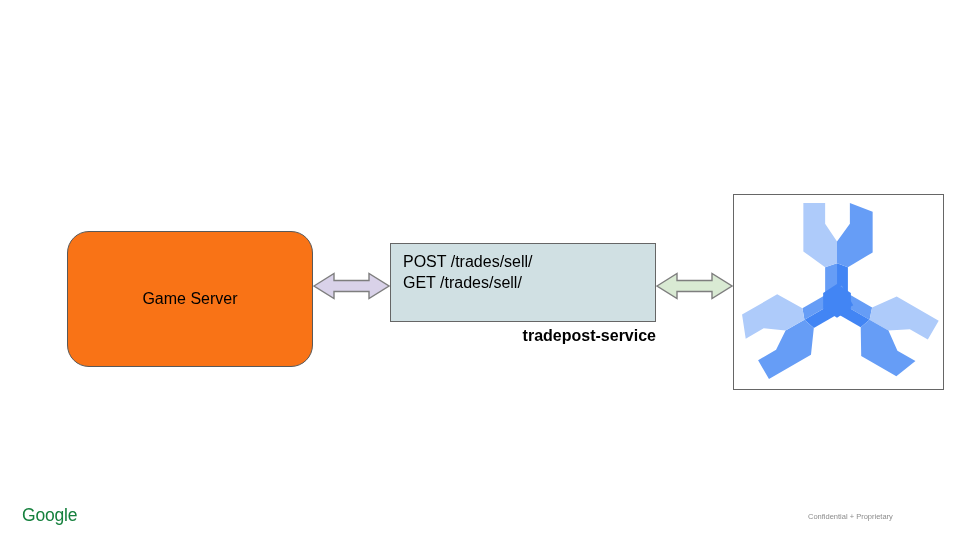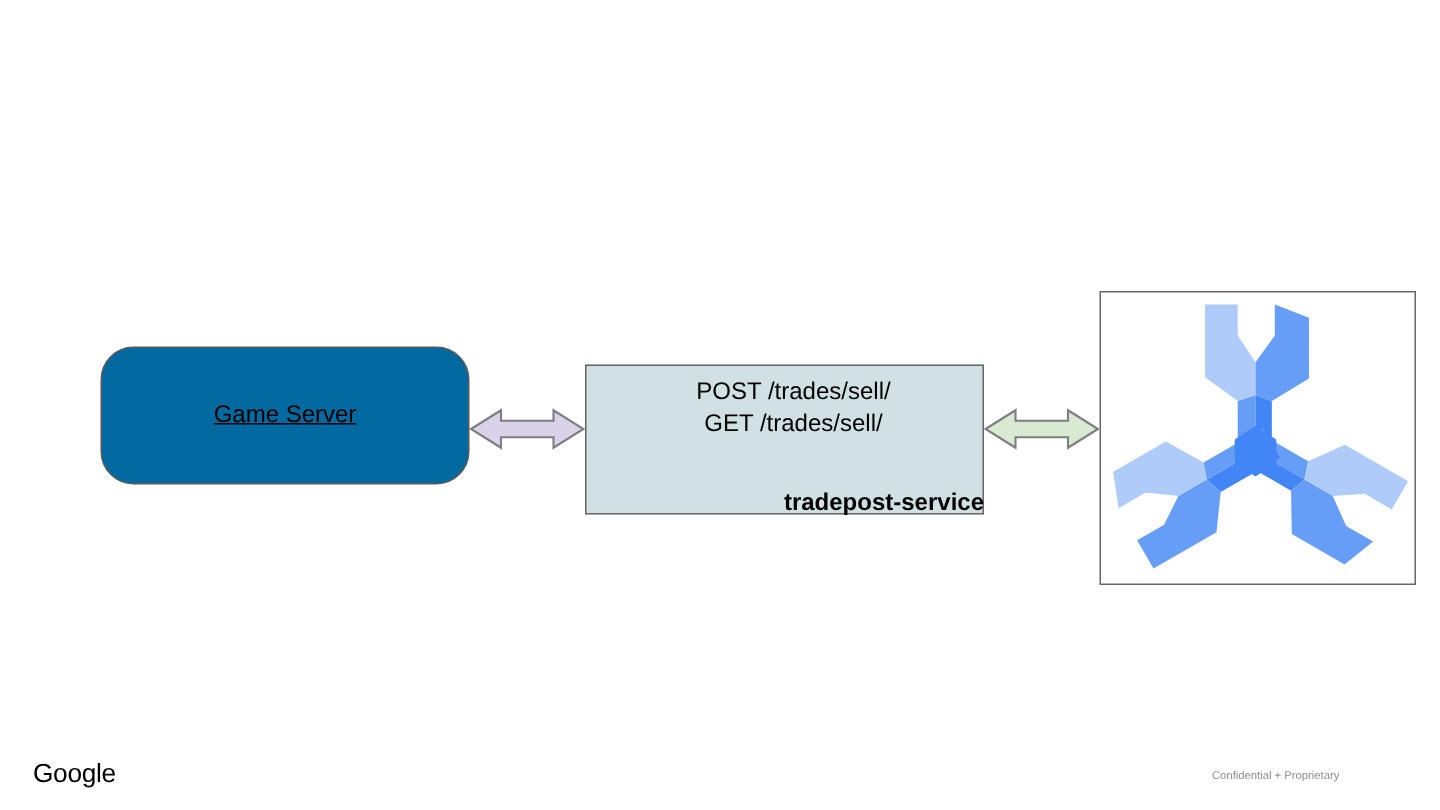--- a/index.html
+++ b/index.html
@@ -3,50 +3,49 @@
 <meta charset="utf-8">
 <style>
   html,body{margin:0;padding:0;background:#e8e8e8;}
   .slide{
     position:relative;width:960px;height:540px;background:#ffffff;
     font-family:"Liberation Sans",sans-serif;overflow:hidden;
   }
   .abs{position:absolute;}
   
   .game-server{
-    left:67px;top:231px;width:246px;height:92px;
-    background:#0369a1;border:1.5px solid #595959;border-radius:22px;
-    display:flex;align-items:center;justify-content:center;box-sizing:border-box;text-decoration:underline;
+    left:67px;top:231px;width:246px;height:136px;
+    background:#f97316;border:1.5px solid #595959;border-radius:22px;
+    display:flex;align-items:center;justify-content:center;box-sizing:border-box;
   }
   .game-server .label{font-size:16px;color:#000;}
   
   .service-box{
-    left:390px;top:243px;width:266px;height:100px;
+    left:390px;top:243px;width:266px;height:79px;
     background:#d0e0e3;border:1px solid #666666;box-sizing:border-box;
     padding:7px 0 0 12px;
-    text-align:center;
   }
   .service-box .line{font-size:16px;line-height:21px;color:#000;white-space:nowrap;}
   .service-caption{
     left:390px;top:327px;width:266px;text-align:right;
     font-size:16px;font-weight:bold;color:#000;
   }
   
   .arrow{display:block;}
   .arrow-left{left:313px;top:271px;}
   .arrow-right{left:656px;top:271px;}
   
   .spanner-frame{
     left:733px;top:194px;width:211px;height:196px;
     background:#ffffff;border:1px solid #666666;box-sizing:border-box;
   }
   .spanner-frame svg{display:block;}
   
   .google-logo{
-    left:22px;top:505px;font-size:17.5px;color:#000000;
+    left:22px;top:505px;font-size:17.5px;color:#15803d;
     letter-spacing:-0.2px;font-weight:500;
   }
   .confidential{
     left:808px;top:512px;font-size:7.5px;color:#8c8c8c;text-align:center;
   }
 </style>
 </head>
 <body>
 
 <div class="slide">

